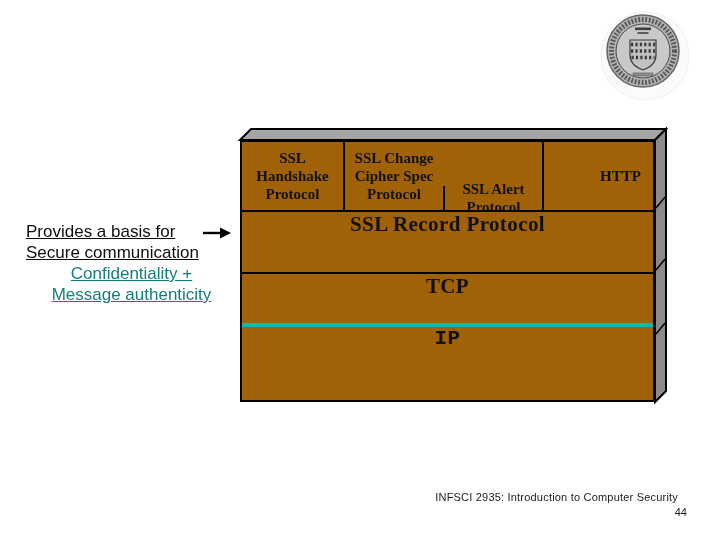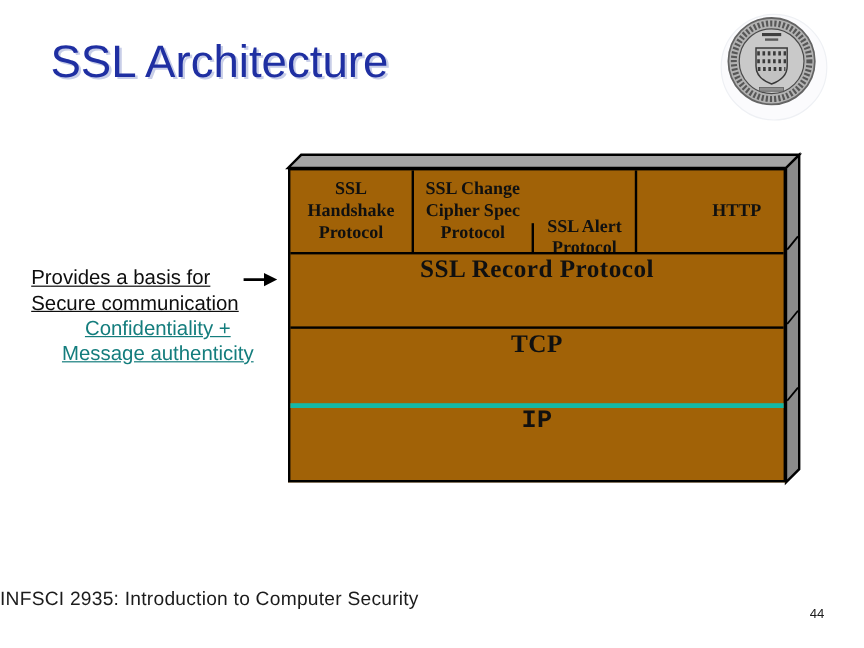--- a/index.html
+++ b/index.html
@@ -28,49 +28,48 @@
 
   .stack{
     position:absolute;left:240px;top:140px;width:415px;height:262px;
     box-sizing:border-box;border:2px solid #000;background:#a16207;
     display:flex;flex-direction:column;
     font-family:"Liberation Serif",serif;color:#101010;
   }
   .stack-row{box-sizing:border-box;display:flex;align-items:flex-start;justify-content:center;}
   .row-top{height:68px;display:flex;align-items:stretch;}
   .row-record{height:62px;border-top:2px solid #000;}
-  .row-tcp{height:64px;border-top:2px solid #000;}
+  .row-tcp{height:51px;border-top:2px solid #000;}
   .row-ip{flex:1;border-top:4px solid #14b8a6;font-family:Liberation Mono, monospace;}
   .cell{
     box-sizing:border-box;display:flex;flex-direction:column;
     align-items:center;justify-content:center;
     font-size:15px;line-height:18px;font-weight:bold;text-align:center;
   }
   .cell + .cell{border-left:2px solid #000;}
   .cell-1{width:101px;}
   .cell-2{width:100px;}
-  .cell-3{width:86px;margin-top:44px;}
+  .cell-3{width:99px;margin-top:44px;}
   .cell-4{flex:1;padding-left:44px;}
   .layer-label{font-size:21px;font-weight:bold;letter-spacing:.4px;}
 
   .footer-course{
-    position:absolute;left:0;top:491px;width:678px;text-align:left;
-    font-size:16px;color:#1c1c1c;letter-spacing:.2px;
+    position:absolute;left:0;top:491px;width:678px;text-align:right;
+    font-size:11px;color:#1c1c1c;letter-spacing:.2px;
   }
   .page-number{
     position:absolute;top:506px;right:33px;
     font-size:11px;color:#1c1c1c;
   }
 </style>
 </head>
 <body>
 
 <div class="slide">
 
-  <div class="title">SSL Architecture</div>
 
   <svg class="seal" viewBox="0 0 96 96" aria-hidden="true">
     <circle cx="48" cy="47" r="44" fill="#fbfbfd" stroke="#eef0f4" stroke-width="1"></circle>
     <circle cx="46" cy="42" r="36" fill="#b3b3b3" stroke="#646464" stroke-width="1.5"></circle>
     <circle cx="46" cy="42" r="31.5" fill="none" stroke="#474747" stroke-width="5" stroke-dasharray="1.8 1.7" opacity="0.85"></circle>
     <circle cx="46" cy="42" r="27" fill="#c9c9c9" stroke="#4a4a4a" stroke-width="1"></circle>
     <rect x="38" y="18.5" width="16" height="2.6" fill="#3f3f3f"></rect>
     <rect x="40.5" y="23" width="11" height="2" fill="#5a5a5a"></rect>
     <path d="M33,31 h26 v15 c0,8 -6,12.5 -13,15 c-7,-2.5 -13,-7 -13,-15 Z" fill="#c2c2c2" stroke="#3a3a3a" stroke-width="1.2"></path>
     <line x1="34" y1="35.5" x2="58" y2="35.5" stroke="#3a3a3a" stroke-width="3.4" stroke-dasharray="2.2 2.2"></line>

